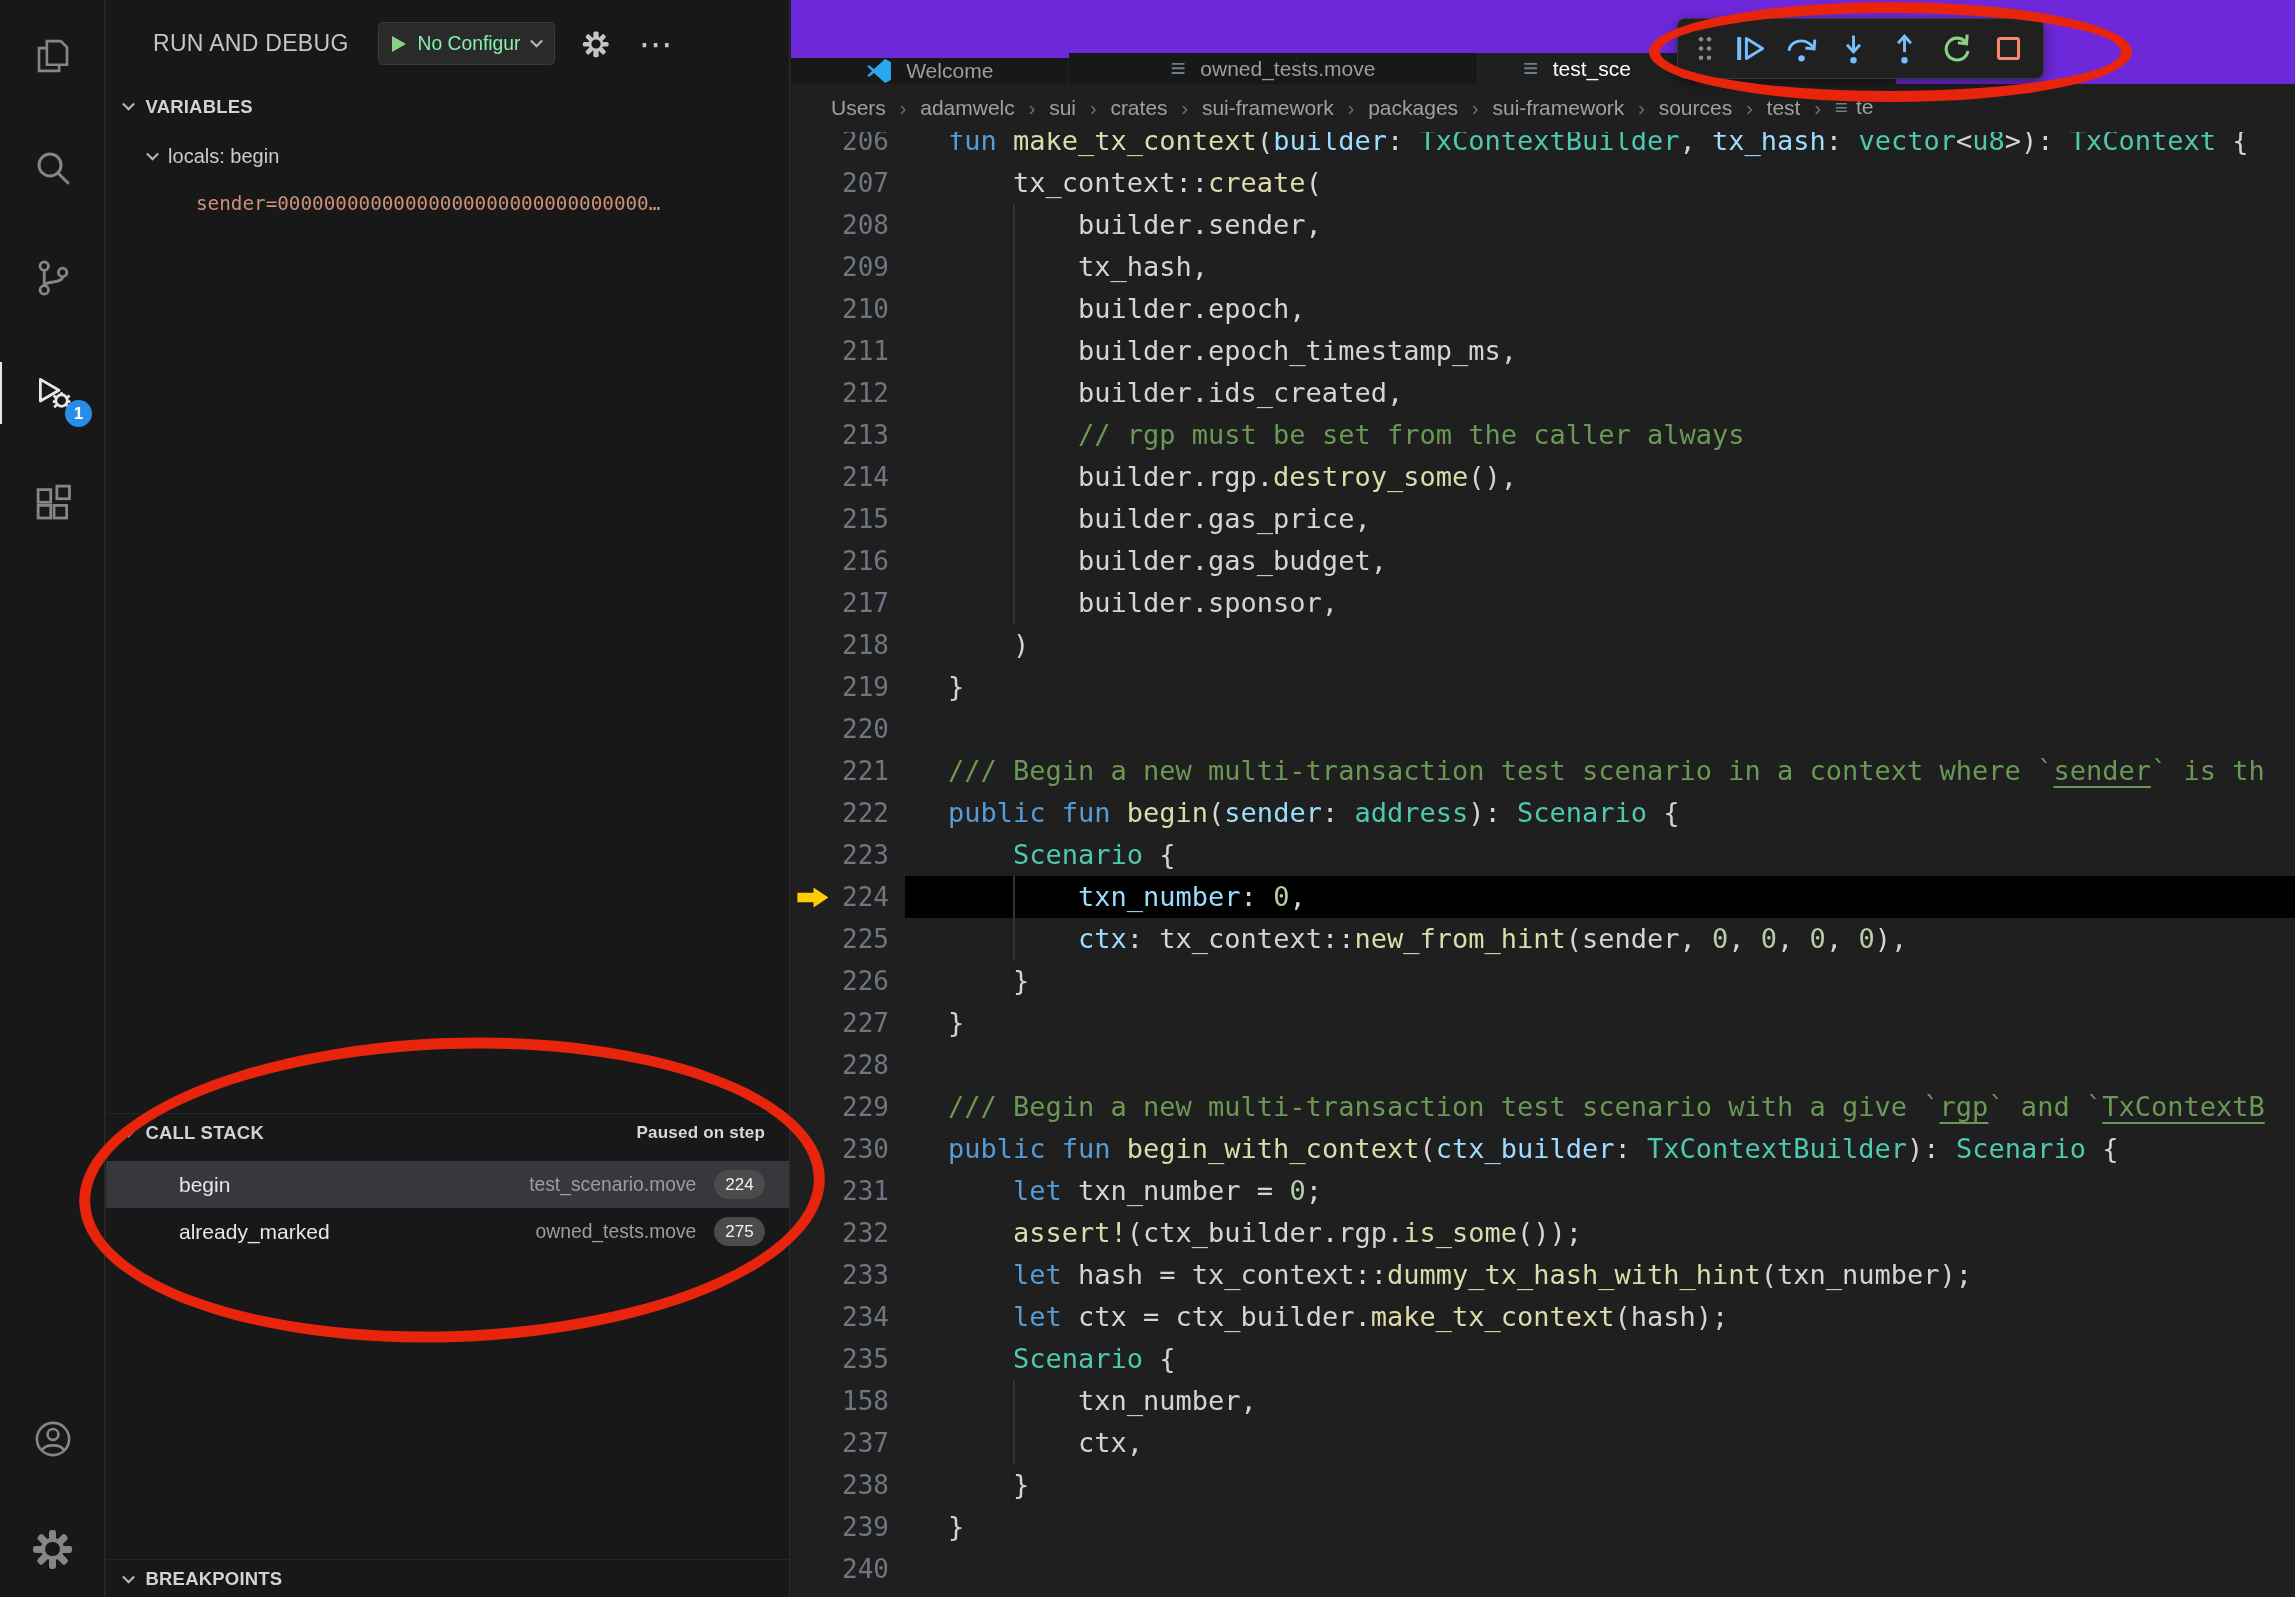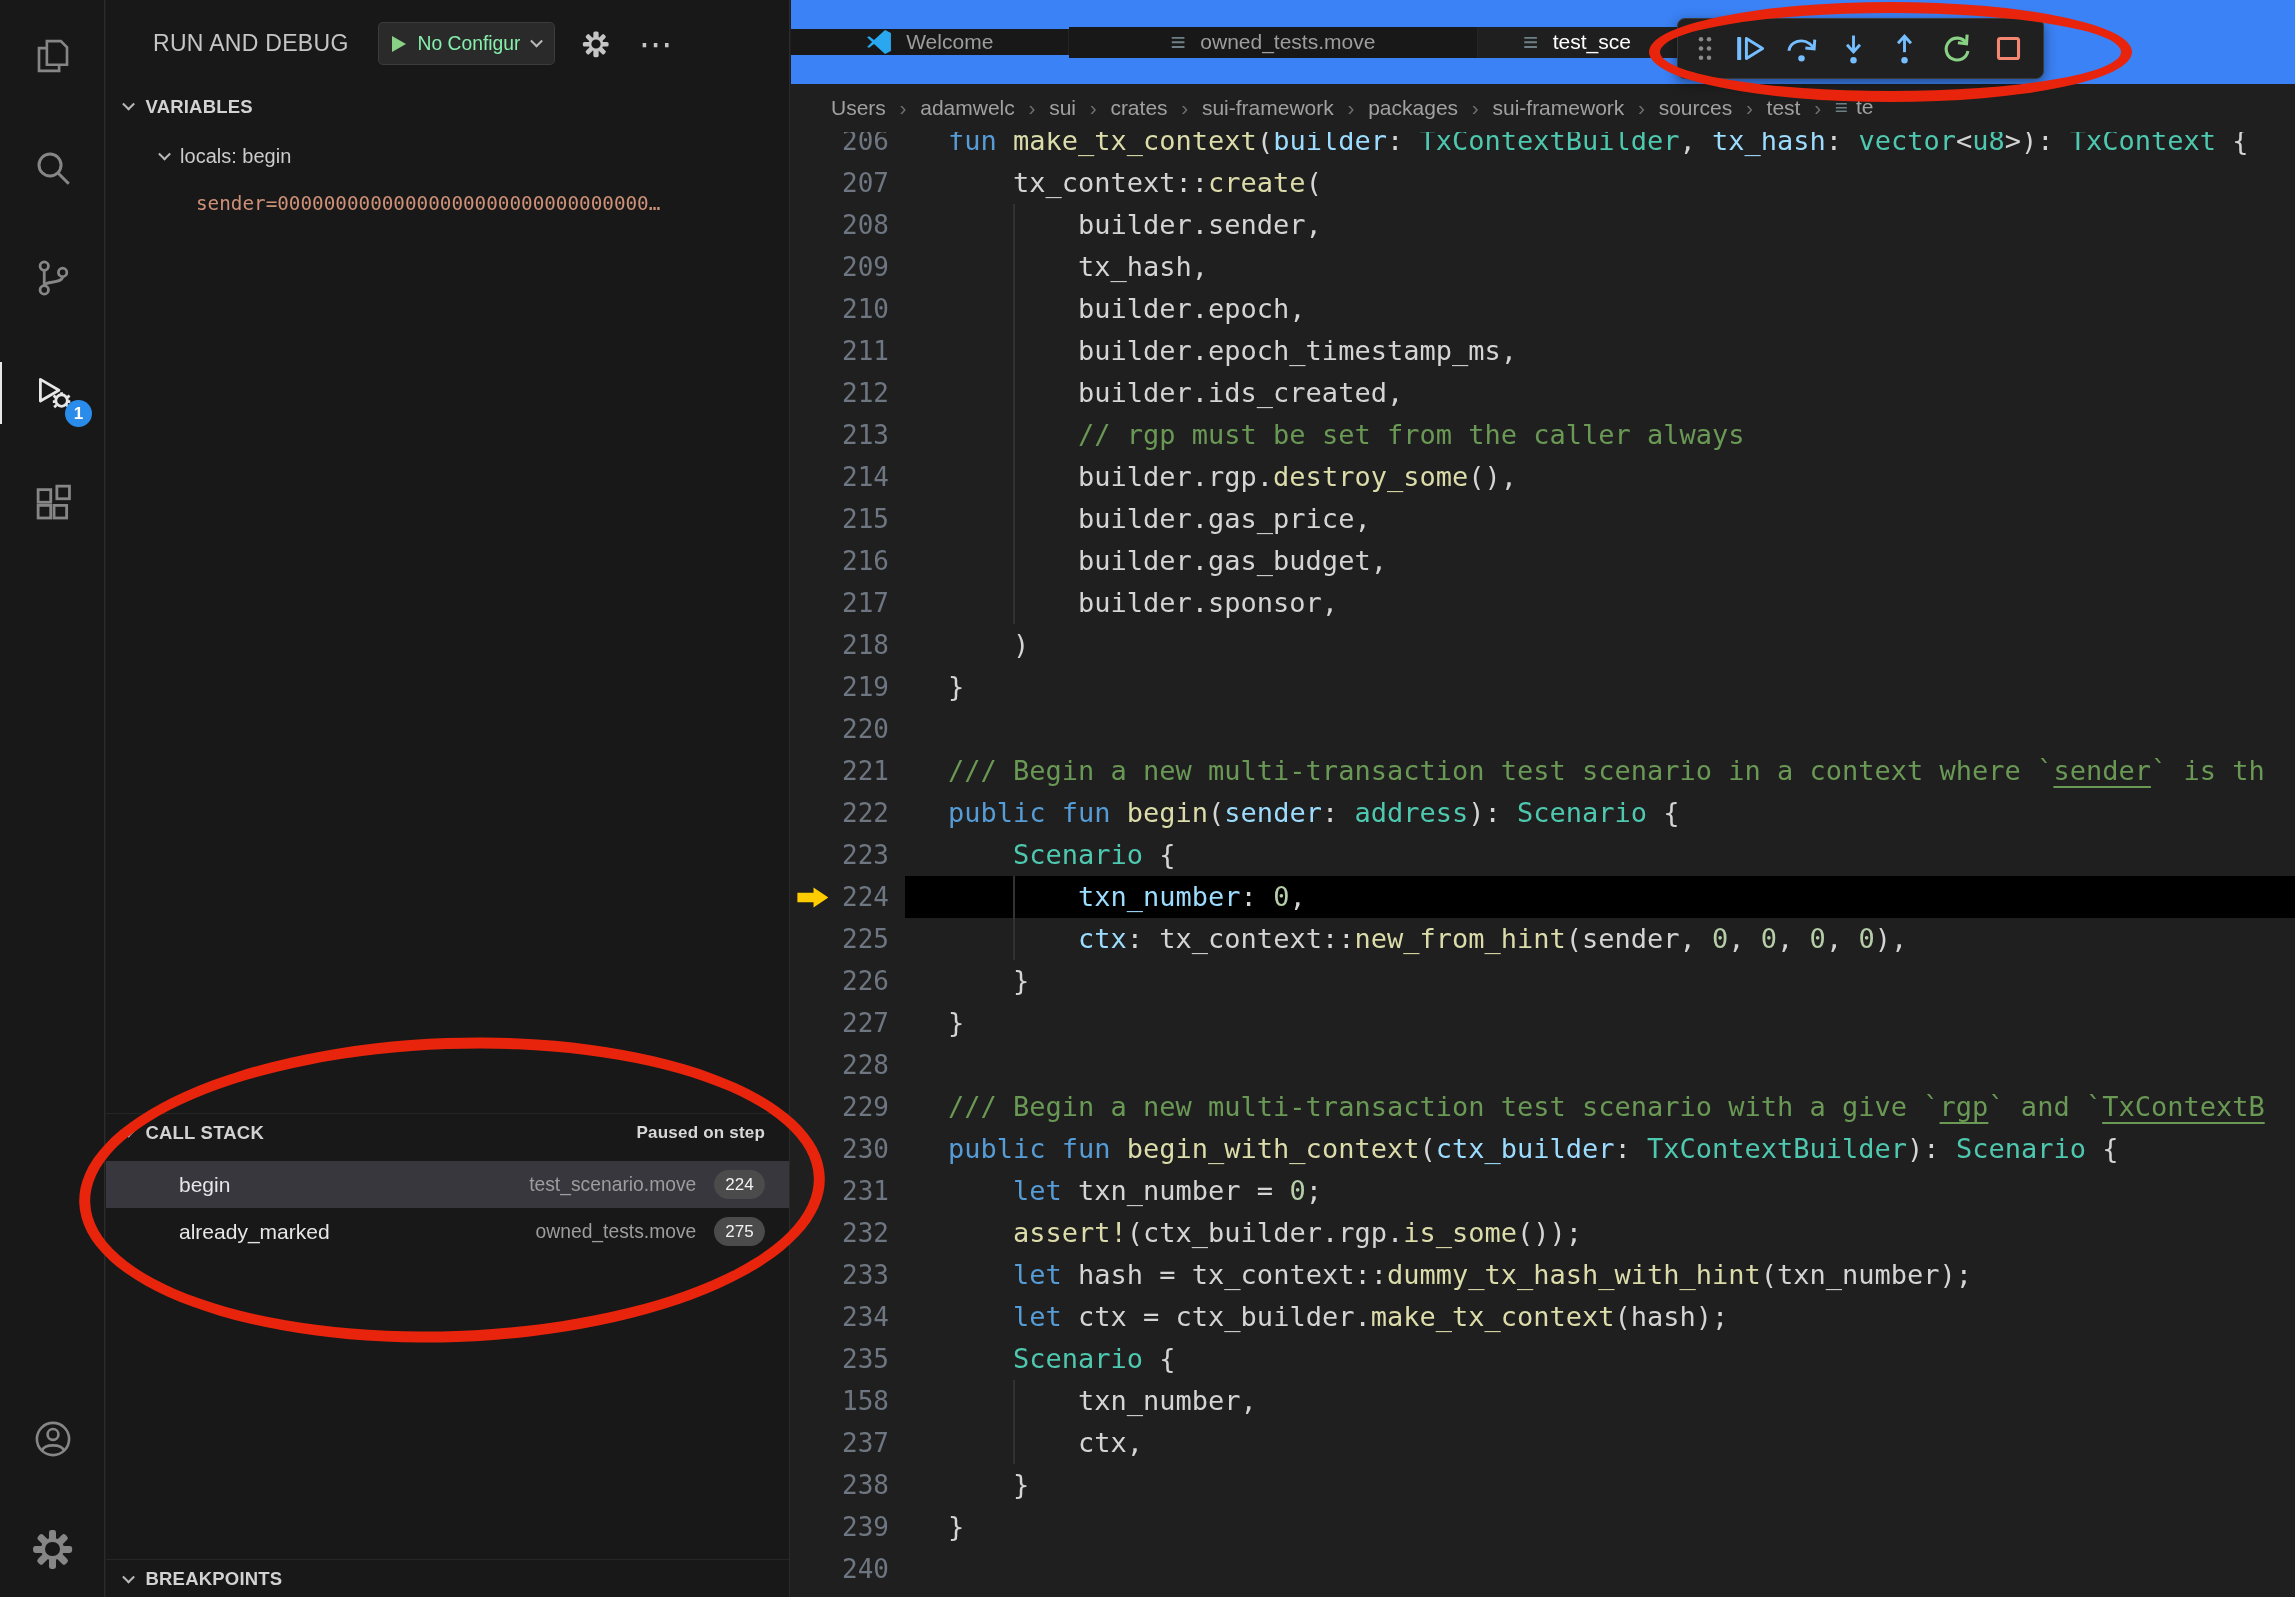--- a/index.html
+++ b/index.html
@@ -32,35 +32,35 @@
   .chev{width:12px;height:12px;border-left:2.4px solid #b8b8b8;border-bottom:2.4px solid #b8b8b8;transform:rotate(-45deg) translate(1.6px,-1.6px);flex:none}
   .chev.tiny{width:8.8px;height:8.8px;border-width:2.1px}
   .more{font-size:34px;color:#c5c5c5;line-height:1;cursor:pointer;margin-left:4.8px}
   .sb-gear{color:#c5c5c5;cursor:pointer;margin-left:3.2px}
 
   .section-header{position:absolute;left:0;right:0;height:39px;display:flex;align-items:center;gap:13px;padding:0 24px 0 17.7px;
                   font-size:18.5px;font-weight:700;color:#d2d2d2;letter-spacing:0.2px;cursor:pointer}
   .section-header.bordered{border-top:0.8px solid #262626}
   .cs-status{margin-left:auto;font-size:17px;font-weight:700;color:#d8d8d8}
 
-  .tree-row{position:absolute;left:0;right:0;height:42px;display:flex;align-items:center;gap:11.3px;padding-left:54px;font-size:20px;color:#cccccc;cursor:pointer}
+  .tree-row{position:absolute;left:0;right:0;height:42px;display:flex;align-items:center;gap:11.3px;padding-left:42px;font-size:20px;color:#cccccc;cursor:pointer}
   .var-row{position:absolute;left:0;right:0;height:42px;display:flex;align-items:center;padding-left:90px;
            font-family:"DejaVu Sans Mono",monospace;font-size:19.3px;color:#ce9178;white-space:nowrap;overflow:hidden;cursor:pointer}
 
   .cs-list{position:absolute;left:0;right:0}
   .cs-row{height:47px;display:flex;align-items:center;padding:0 24px 0 73px;font-size:21px;color:#e6e6e6;cursor:pointer;white-space:nowrap}
   .cs-row.selected{background:#37373d}
   .cs-fn{flex:none}
   .cs-file{margin-left:auto;color:#9d9d9d;font-size:19.3px}
   .cs-badge{margin-left:17.7px;background:#4b4b4b;border-radius:14.5px;min-width:51px;height:29px;padding:0 11.3px;
             display:flex;align-items:center;justify-content:center;font-size:17px;color:#f2f2f2;flex:none}
 
   
   .editor{position:absolute;left:791px;top:0;right:0;bottom:0;background:#1f1f1f}
-  .tab-bar{position:absolute;top:0;left:0;right:0;height:84px;background:#3b82f6;display:flex;align-items:center}
+  .tab-bar{position:absolute;top:0;left:0;right:0;height:84px;background:#6d28d9;display:flex;align-items:flex-end}
   .tab{display:flex;align-items:center;justify-content:center;gap:14.5px;padding:0 32px;background:#181818;color:#9d9d9d;
        font-size:21px;border-right:0.8px solid #242424;cursor:pointer;white-space:nowrap}
   .tab:nth-child(1){min-width:278px}
   .tab:nth-child(2){min-width:409px}
   .tab:nth-child(3){min-width:418px;justify-content:flex-start;padding-left:45px}
   .tab.active{background:#1f1f1f;color:#fff}
   .ticon{font-size:26px;color:#6d8086;display:flex;align-items:center}
   .ticon svg{width:26px;height:26px;display:block}
 
   .breadcrumbs{position:absolute;top:84px;left:0;right:0;height:47px;background:#1f1f1f;display:flex;align-items:center;

